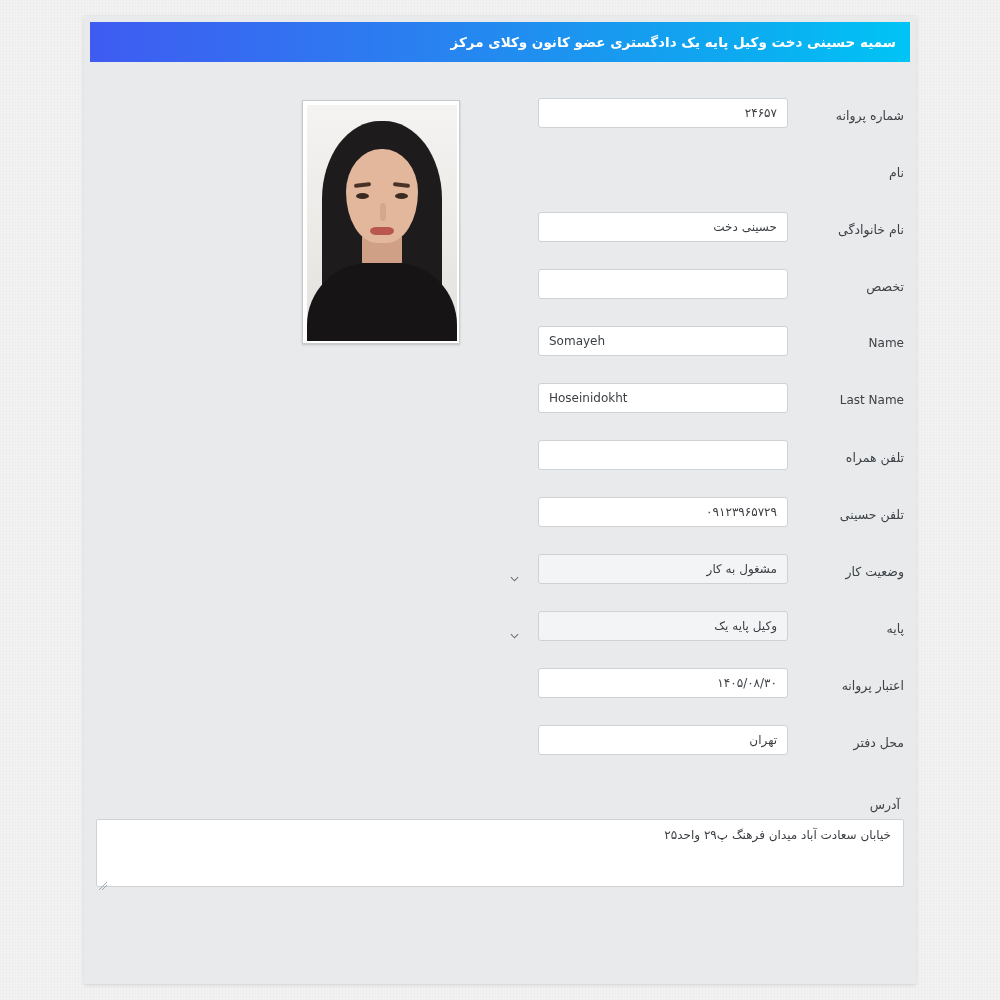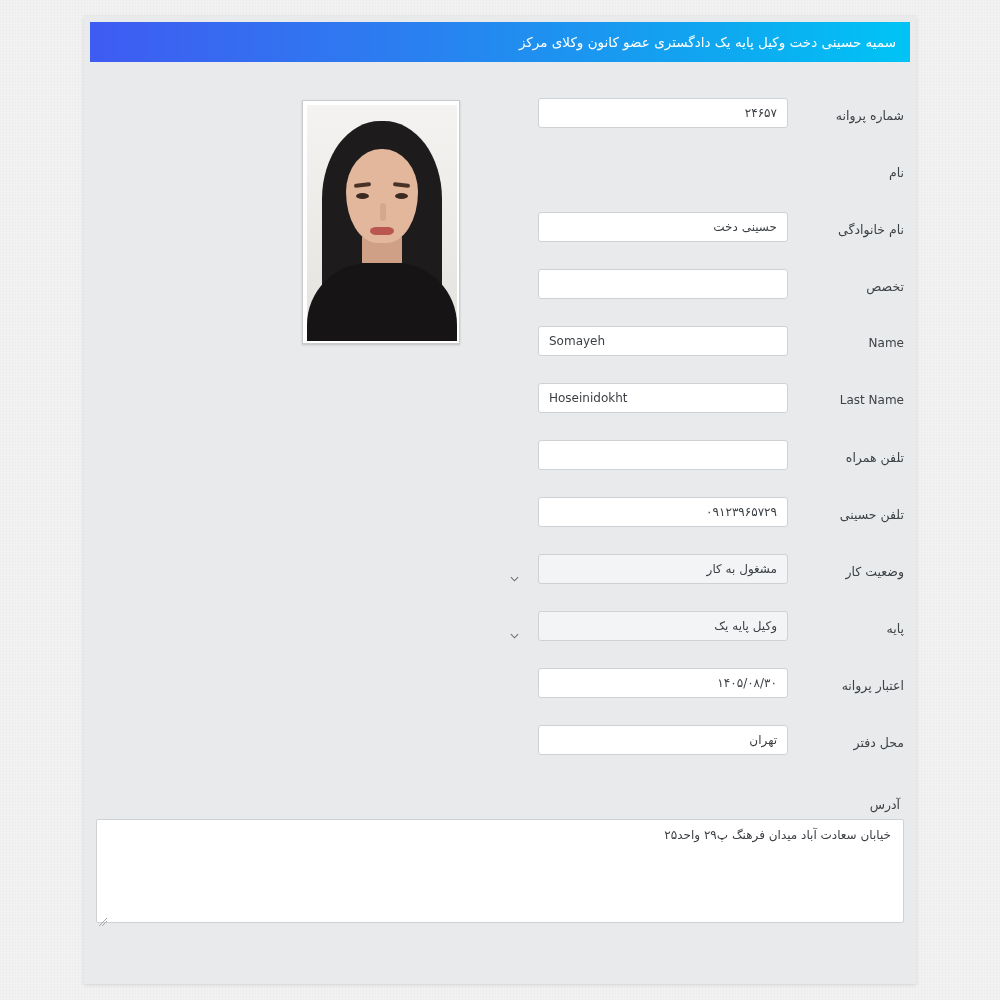--- a/index.html
+++ b/index.html
@@ -40,21 +40,21 @@
     background: linear-gradient(to left, #00c4f5 0%, #0ea9f0 22%, #2b7ef0 62%, #3f5bf2 100%);
     display: flex;
     align-items: center;
     justify-content: flex-start;
     padding-right: 14px;
     box-sizing: border-box;
   }
   .titlebar-text {
     color: #ffffff;
     font-size: 13.5px;
-    font-weight: normal;
+    font-weight: bold;
     letter-spacing: 0;
     white-space: nowrap;
   }
   .body-area {
     position: absolute;
     left: 6px;
     top: 46px;
     width: 820px;
     height: 916px;
   }
@@ -236,21 +236,21 @@
   .address-label {
     font-size: 12.5px;
     color: #3d4246;
     text-align: right;
     margin-bottom: 7px;
     padding-right: 4px;
   }
   .address-box {
     position: relative;
     width: 808px;
-    height: 104px;
+    height: 68px;
     background: #ffffff;
     border: 1px solid #cfd2d5;
     border-radius: 2px;
     box-sizing: border-box;
     padding: 8px 12px;
     font-size: 12px;
     color: #3b3f43;
     text-align: right;
     overflow: hidden;
   }

